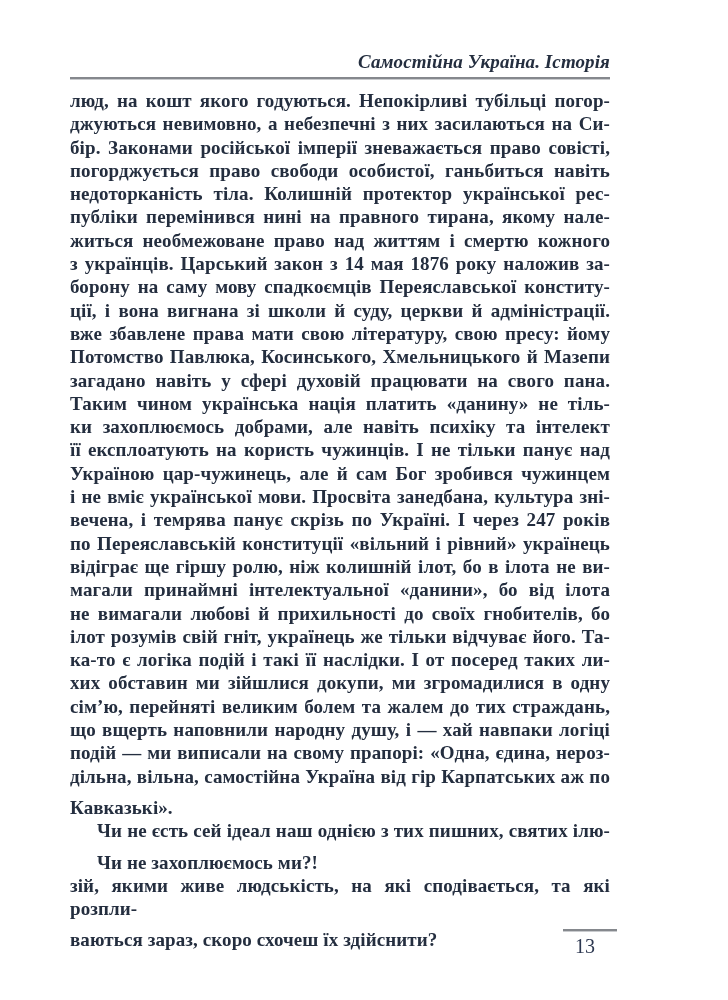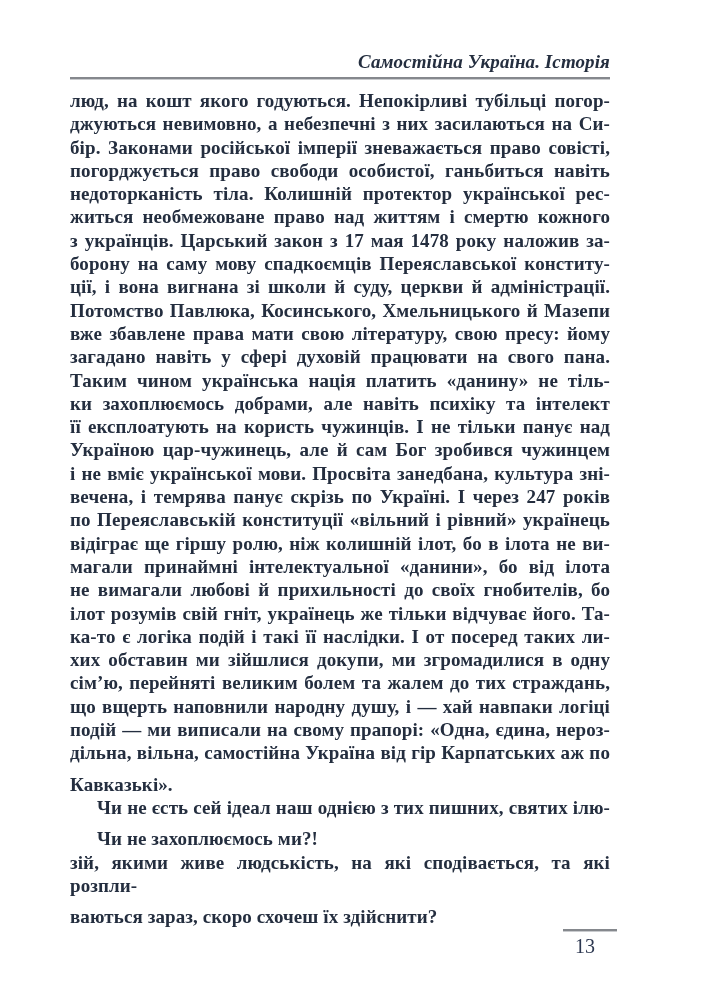--- a/index.html
+++ b/index.html
@@ -87,26 +87,27 @@
   <div class="running-head">Самостійна Україна. Історія</div>
 
   <div class="header-rule"></div>
 
   <div class="body-text">
       <div class="line">люд, на кошт якого годуються. Непокірливі тубільці погор-</div>
       <div class="line">джуються невимовно, а небезпечні з них засилаються на Си-</div>
       <div class="line">бір. Законами російської імперії зневажається право совісті,</div>
       <div class="line">погорджується право свободи особистої, ганьбиться навіть</div>
       <div class="line">недоторканість тіла. Колишній протектор української рес-</div>
+      <div class="line">публіки перемінився нині на правного тирана, якому нале-</div>
       <div class="line">житься необмежоване право над життям і смертю кожного</div>
-      <div class="line">з українців. Царський закон з 17 мая 1478 року наложив за-</div>
+      <div class="line">з українців. Царський закон з 14 мая 1876 року наложив за-</div>
       <div class="line">борону на саму мову спадкоємців Переяславської конститу-</div>
       <div class="line">ції, і вона вигнана зі школи й суду, церкви й адміністрації.</div>
+      <div class="line">вже збавлене права мати свою літературу, свою пресу: йому</div>
       <div class="line">Потомство Павлюка, Косинського, Хмельницького й Мазепи</div>
-      <div class="line">вже збавлене права мати свою літературу, свою пресу: йому</div>
       <div class="line">загадано навіть у сфері духовій працювати на свого пана.</div>
       <div class="line">Таким чином українська нація платить «данину» не тіль-</div>
       <div class="line">ки захоплюємось добрами, але навіть психіку та інтелект</div>
       <div class="line">її експлоатують на користь чужинців. І не тільки панує над</div>
       <div class="line">Україною цар-чужинець, але й сам Бог зробився чужинцем</div>
       <div class="line">і не вміє української мови. Просвіта занедбана, культура зні-</div>
       <div class="line">вечена, і темрява панує скрізь по Україні. І через 247 років</div>
       <div class="line">по Переяславській конституції «вільний і рівний» українець</div>
       <div class="line">відіграє ще гіршу ролю, ніж колишній ілот, бо в ілота не ви-</div>
       <div class="line">магали принаймні інтелектуальної «данини», бо від ілота</div>

